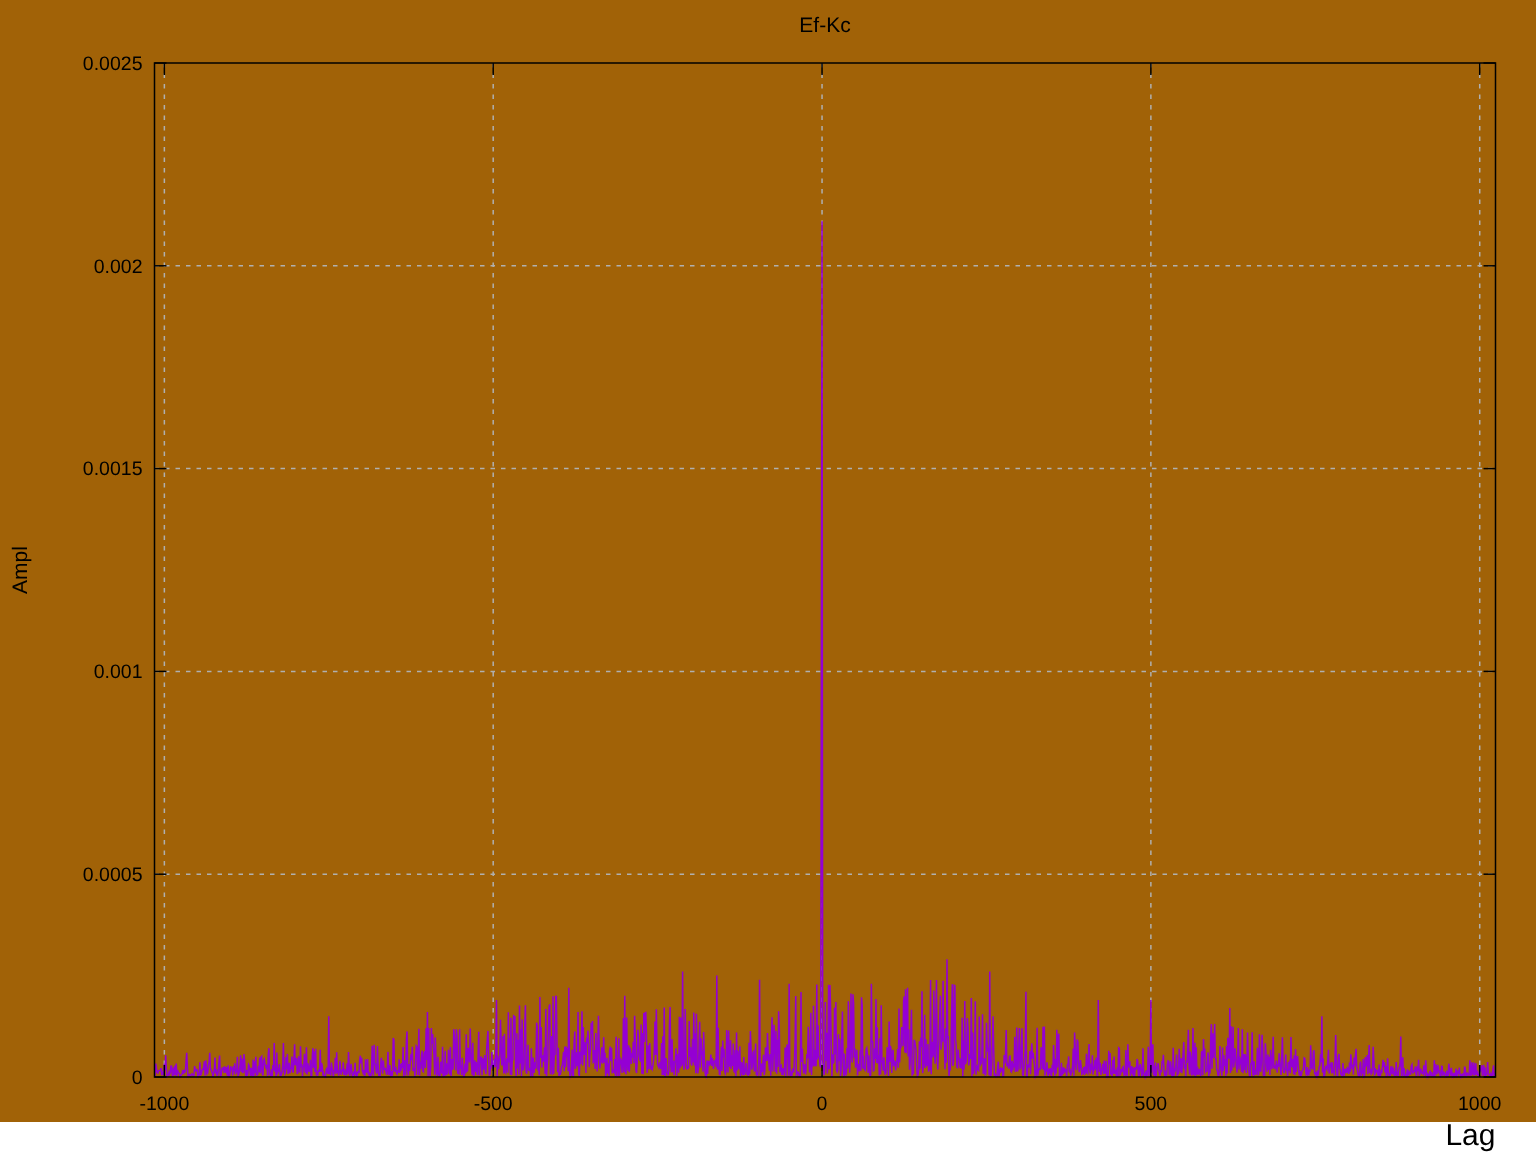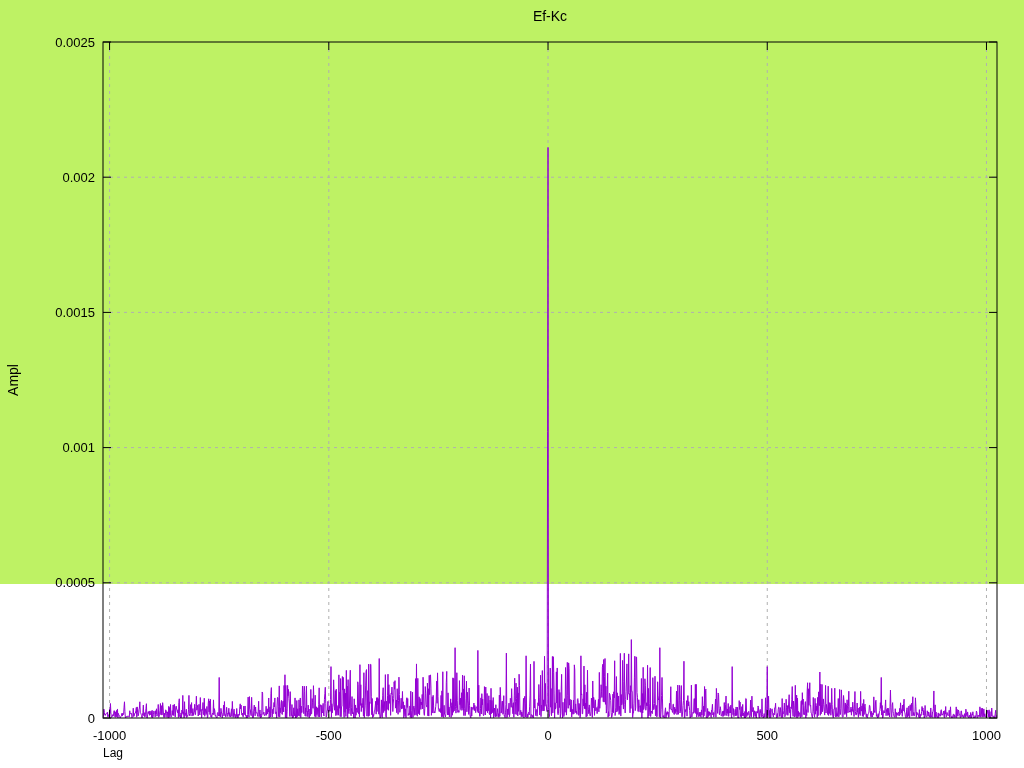--- a/index.html
+++ b/index.html
@@ -1,22 +1,22 @@
 <!DOCTYPE html>
 <html><head>
 <meta charset="utf-8">
 <style>
   html, body { margin: 0; padding: 0; background: #ffffff; }
   body { width: 1024px; height: 768px; overflow: hidden;
          font-family: "Liberation Sans", sans-serif; color: #000; }
-  .fig { position: relative; width: 1024px; height: 584px; background: #bef264; }
+  .fig { position: relative; width: 1024px; height: 748px; background: #a16207; }
   .title { position: absolute; left: 103px; width: 894px; top: 8px;
            text-align: center; font-size: 14px; }
   .xlabel { position: absolute; left: 103px; width: 894px; top: 746px;
-            text-align: left; font-size: 12px; }
+            text-align: right; font-size: 20px; }
   .ylabel { position: absolute; left: -27px; top: 372px; width: 80px;
             text-align: center; font-size: 14px;
             transform: rotate(-90deg); transform-origin: center center; }
   svg text { font-family: "Liberation Sans", sans-serif; font-size: 13px; fill: #000; }
 </style>
 </head>
 <body>
 
 <div class="fig">
   <div class="title">Ef-Kc</div>

